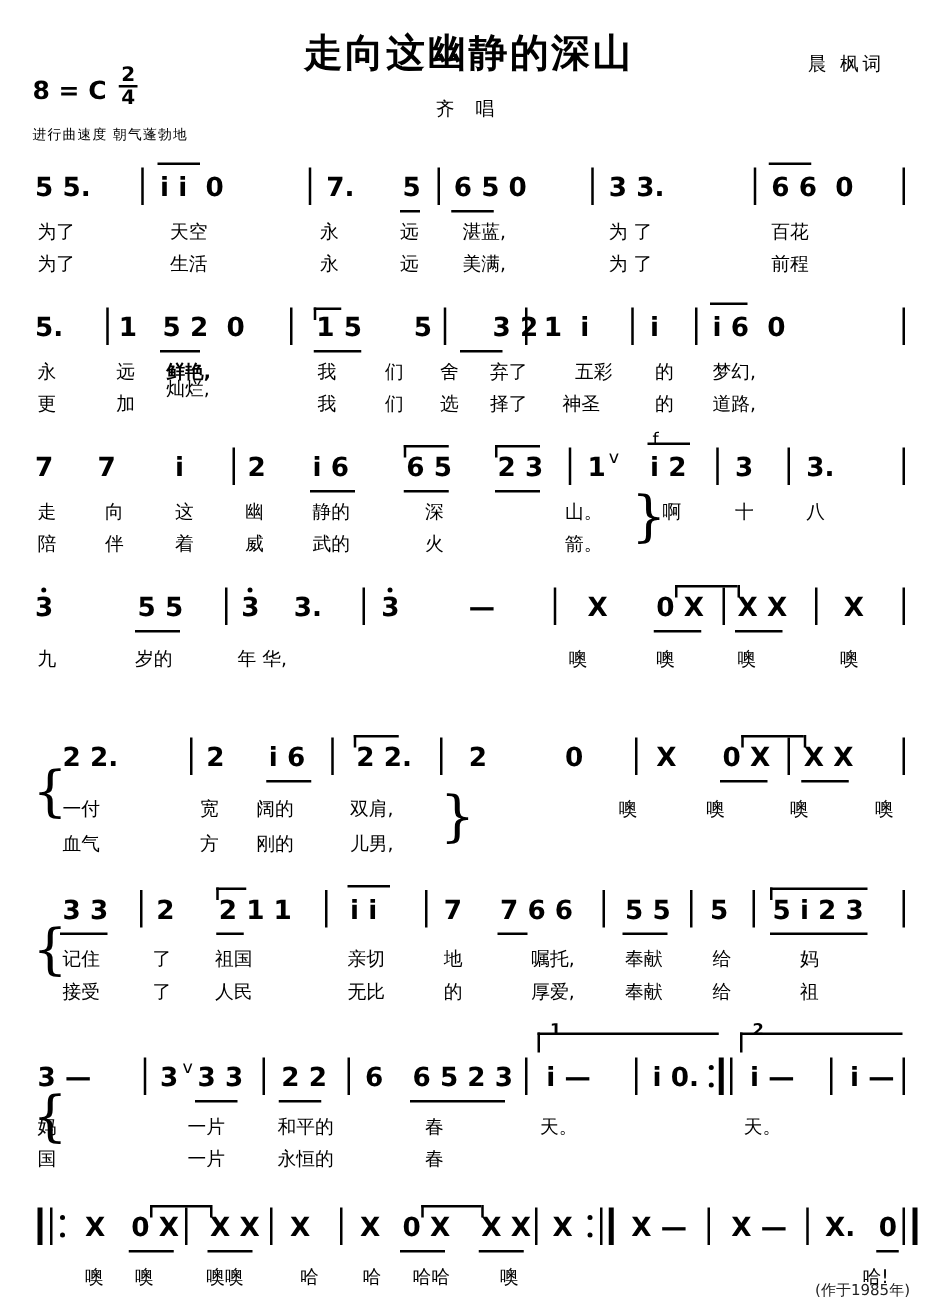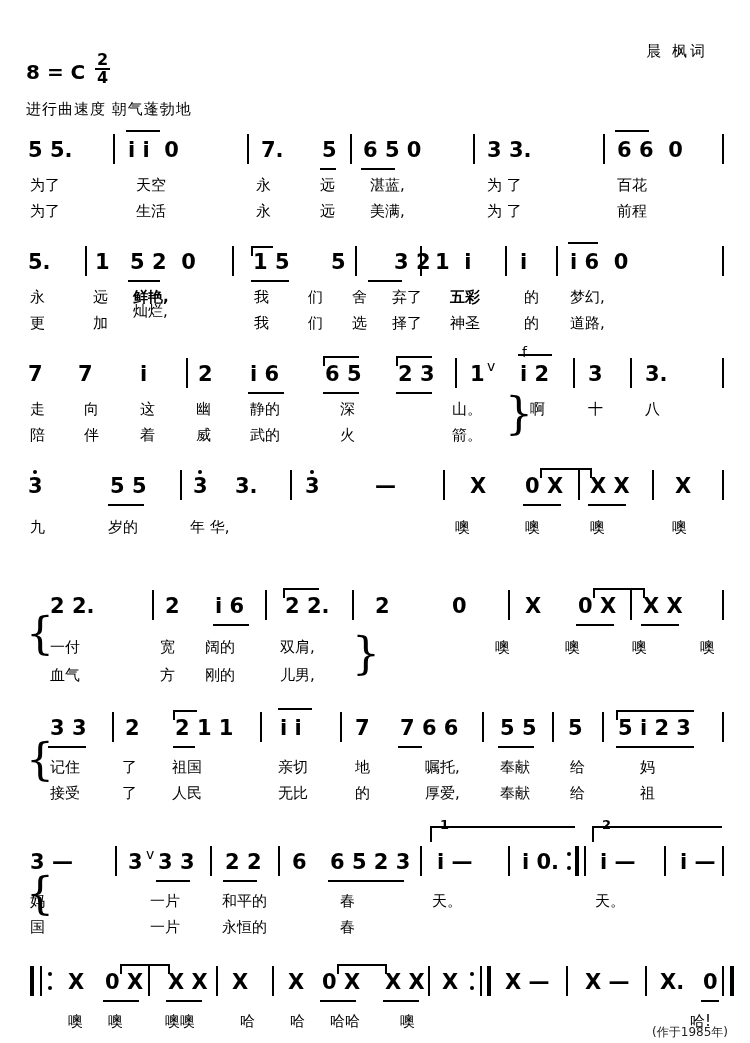--- a/index.html
+++ b/index.html
@@ -35,21 +35,21 @@
   }
   .meter{
     position:absolute;left:95px;top:52px;
     font-size:16px;font-weight:bold;line-height:1;
     font-family:"DejaVu Sans", sans-serif;text-align:center;
   }
   .meter .num{display:block;border-bottom:2px solid #000;padding:0 2px;}
   .meter .den{display:block;padding:0 2px;}
   .tempo{
     position:absolute;left:26px;top:100px;
-    font-size:15px;font-family:"DejaVu Sans", sans-serif;
+    font-size:11px;font-family:"DejaVu Sans", sans-serif;
     letter-spacing:1px;
   }
 
   
   .n{ position:absolute; font-family:"DejaVu Sans", sans-serif; font-weight:bold;
       font-size:21px; line-height:1; white-space:pre;}
   .ly{ position:absolute; font-family:"DejaVu Sans", sans-serif;
       font-size:15px; line-height:1; white-space:pre;}
   .bar{ position:absolute; width:2px; background:#000;}
   .under{ position:absolute; height:2px; background:#000;}
@@ -62,21 +62,23 @@
   .credit{
     position:absolute;right:22px;bottom:2px;font-size:12px;
     font-family:"DejaVu Sans", sans-serif;color:#222;
   }
 </style>
 </head>
 <body>
 
 <div class="sheet">
 
+  <div class="title">走向这幽静的深山</div>
   <div class="composer">晨 枫词</div>
+  <div class="subtitle">齐 唱</div>
   <div class="keysig">8 = C</div>
   <div class="meter">
     <span class="num">2</span>
     <span class="den">4</span>
   </div>
   <div class="tempo">进行曲速度  朝气蓬勃地</div>
 
   <div>
     <div class="n" style="left:28px;  top:140px;">5 5.</div>
     <div class="n" style="left:128px; top:140px;">i i  0</div>
@@ -139,21 +141,21 @@
     <div class="bar" style="left:556px;top:246px;height:30px;"></div>
     <div class="bar" style="left:722px;top:246px;height:30px;"></div>
 
     <div class="ly" style="left:30px; top:290px;">永</div>
     <div class="ly" style="left:93px; top:290px;">远</div>
     <div class="ly" style="left:133px;top:290px;font-weight:bold;">鲜艳,</div>
     <div class="ly" style="left:254px;top:290px;">我</div>
     <div class="ly" style="left:308px;top:290px;">们</div>
     <div class="ly" style="left:352px;top:290px;">舍</div>
     <div class="ly" style="left:392px;top:290px;">弃了</div>
-    <div class="ly" style="left:450px;top:290px;font-weight:bold;">五彩</div>
+    <div class="ly" style="left:460px;top:290px;">五彩</div>
     <div class="ly" style="left:524px;top:290px;">的</div>
     <div class="ly" style="left:570px;top:290px;">梦幻,</div>
 
     <div class="ly" style="left:30px; top:316px;">更</div>
     <div class="ly" style="left:93px; top:316px;">加</div>
     <div class="ly" style="left:133px;top:304px;">灿烂,</div>
     <div class="ly" style="left:254px;top:316px;">我</div>
     <div class="ly" style="left:308px;top:316px;">们</div>
     <div class="ly" style="left:352px;top:316px;">选</div>
     <div class="ly" style="left:392px;top:316px;">择了</div>

